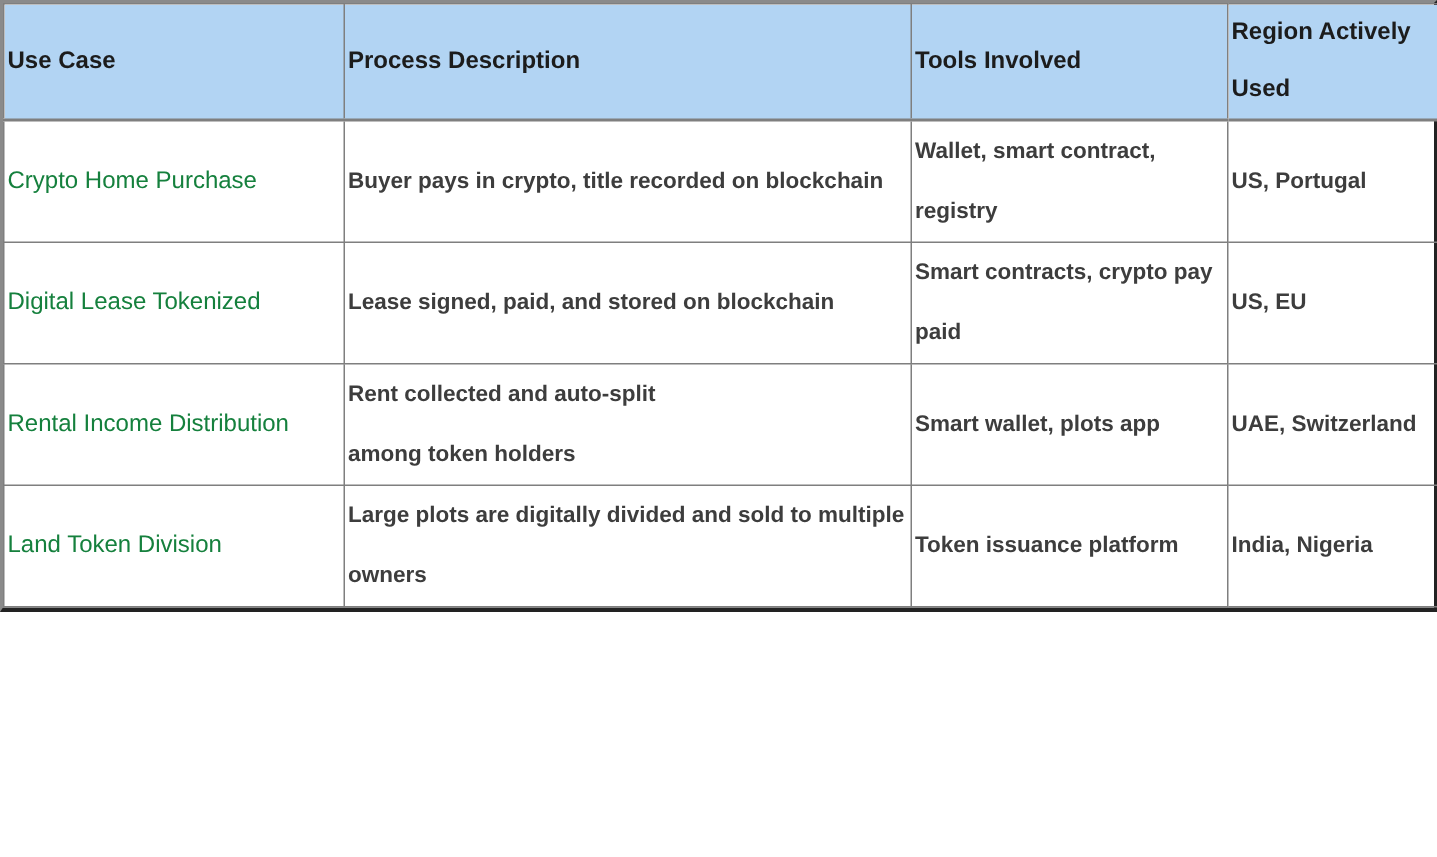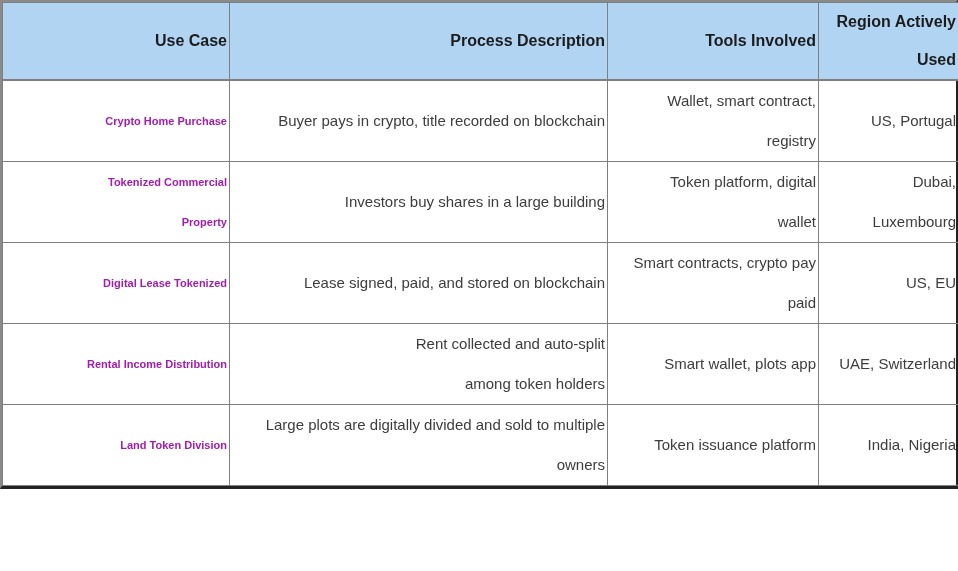--- a/index.html
+++ b/index.html
@@ -24,47 +24,47 @@
     border-bottom: 3px solid #222222;
   }
   table.data-table {
     width: 100%;
     border-collapse: collapse;
     table-layout: fixed;
   }
   table.data-table th,
   table.data-table td {
     border: 1px solid #7f7f7f;
-    text-align: right;
+    text-align: left;
     vertical-align: middle;
     white-space: pre-line;
     padding: 0 2px;
     box-sizing: border-box;
     overflow: hidden;
   }
   table.data-table th {
     background: #b2d4f3;
     color: #1c1c1c;
     font-weight: bold;
     font-size: 16px;
     line-height: 38px;
     height: 74px;
     border-bottom: 2px solid #7f7f7f;
   }
   table.data-table td {
     color: #3d3d3d;
-    font-weight: normal;
+    font-weight: bold;
     font-size: 15px;
     line-height: 40px;
     height: 80px;
   }
   table.data-table td.use-case {
-    color: #a21caf;
-    font-weight: bold;
-    font-size: 11px;
+    color: #15803d;
+    font-weight: normal;
+    font-size: 16px;
   }
 </style>
 </head>
 <body>
 
 <div class="page">
   <div class="table-wrap">
     <table class="data-table">
       <colgroup>
         <col style="width:227px">
@@ -83,29 +83,20 @@
       </thead>
       <tbody>
         <tr>
           <td class="use-case">Crypto Home Purchase</td>
           <td>Buyer pays in crypto, title recorded on blockchain</td>
           <td>Wallet, smart contract,
 registry</td>
           <td>US, Portugal</td>
         </tr>
         <tr>
-          <td class="use-case">Tokenized Commercial
-Property</td>
-          <td>Investors buy shares in a large building</td>
-          <td>Token platform, digital
-wallet</td>
-          <td>Dubai,
-Luxembourg</td>
-        </tr>
-        <tr>
           <td class="use-case">Digital Lease Tokenized</td>
           <td>Lease signed, paid, and stored on blockchain</td>
           <td>Smart contracts, crypto pay
 paid</td>
           <td>US, EU</td>
         </tr>
         <tr>
           <td class="use-case">Rental Income Distribution</td>
           <td>Rent collected and auto-split
 among token holders</td>

